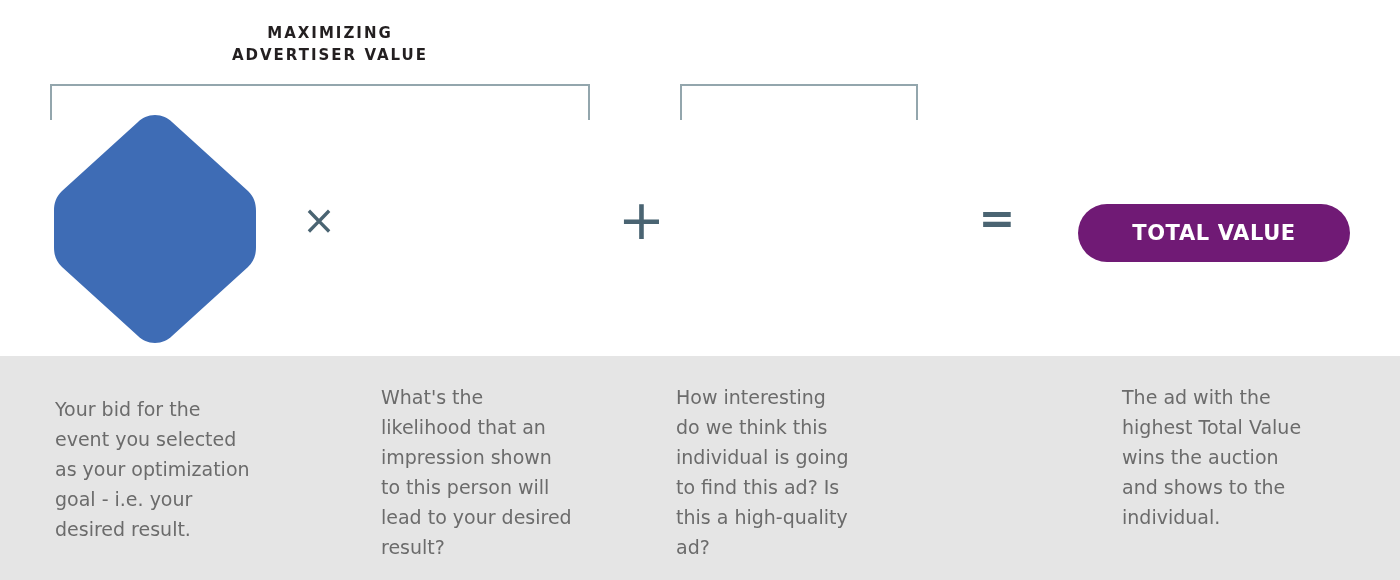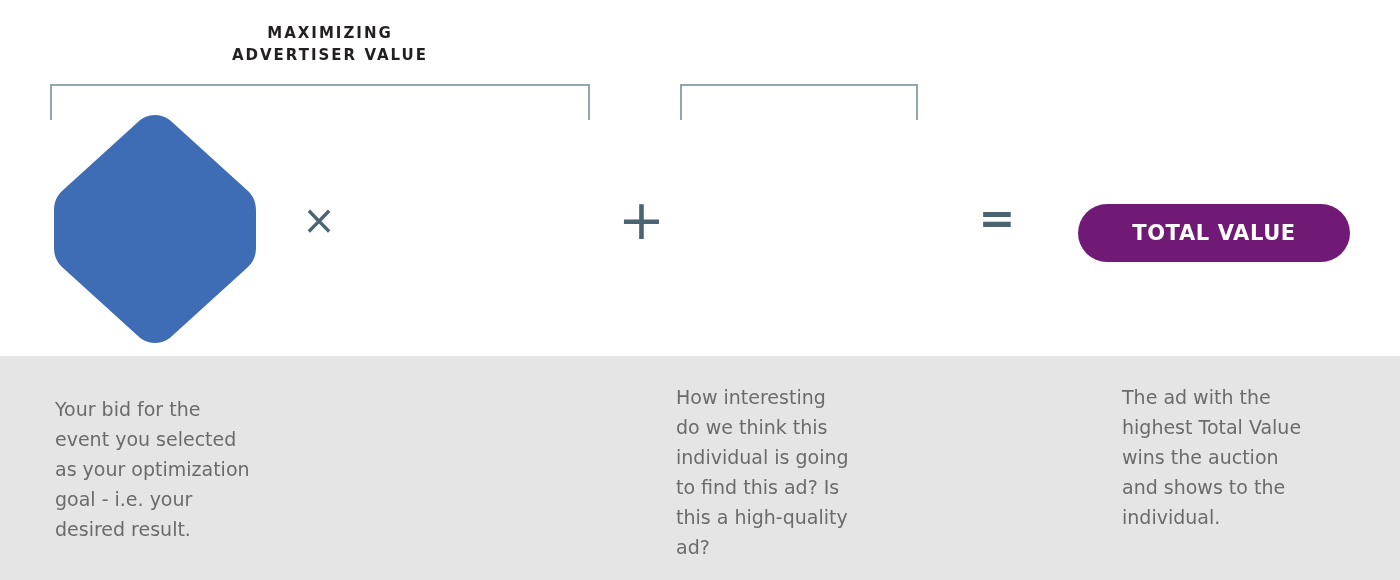--- a/index.html
+++ b/index.html
@@ -171,20 +171,26 @@
 
   <div class="pill">
     <span class="pill-label">TOTAL VALUE</span>
   </div>
 
   <div class="desc" id="desc-advertiser-bid">Your bid for the
 event you selected
 as your optimization
 goal - i.e. your
 desired result.</div>
+  <div class="desc" id="desc-estimated-action">What's the
+likelihood that an
+impression shown
+to this person will
+lead to your desired
+result?</div>
   <div class="desc" id="desc-ad-quality">How interesting
 do we think this
 individual is going
 to find this ad? Is
 this a high-quality
 ad?</div>
   <div class="desc" id="desc-total-value">The ad with the
 highest Total Value
 wins the auction
 and shows to the

